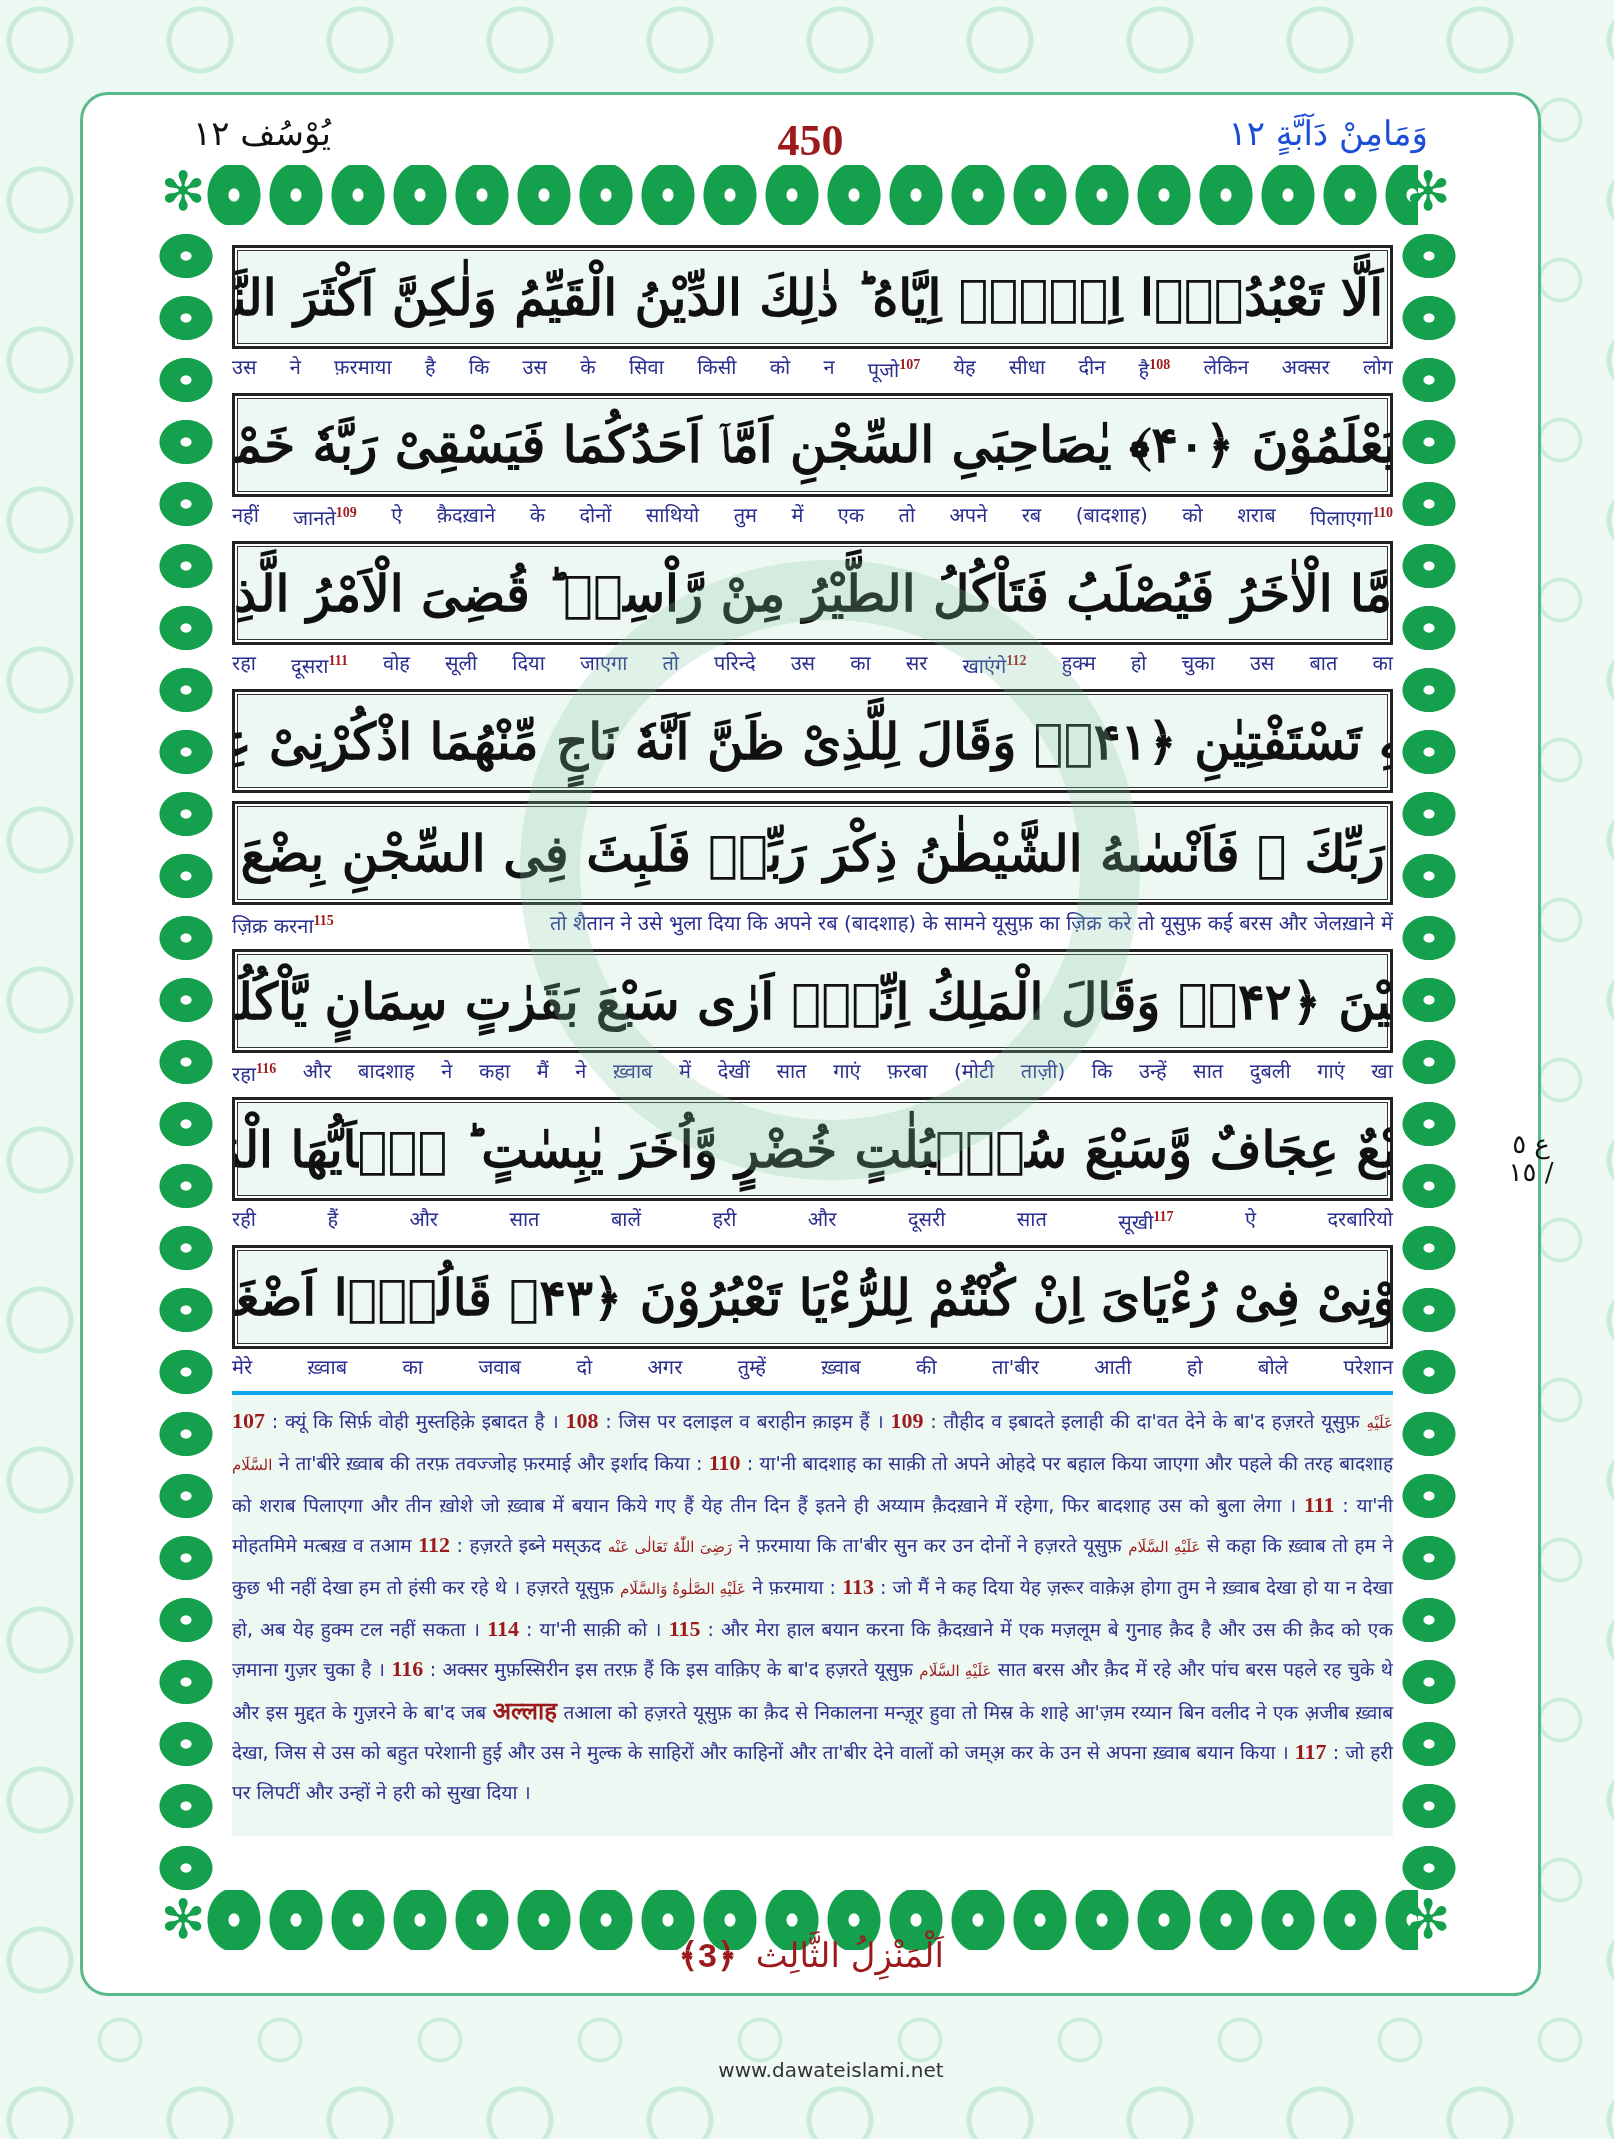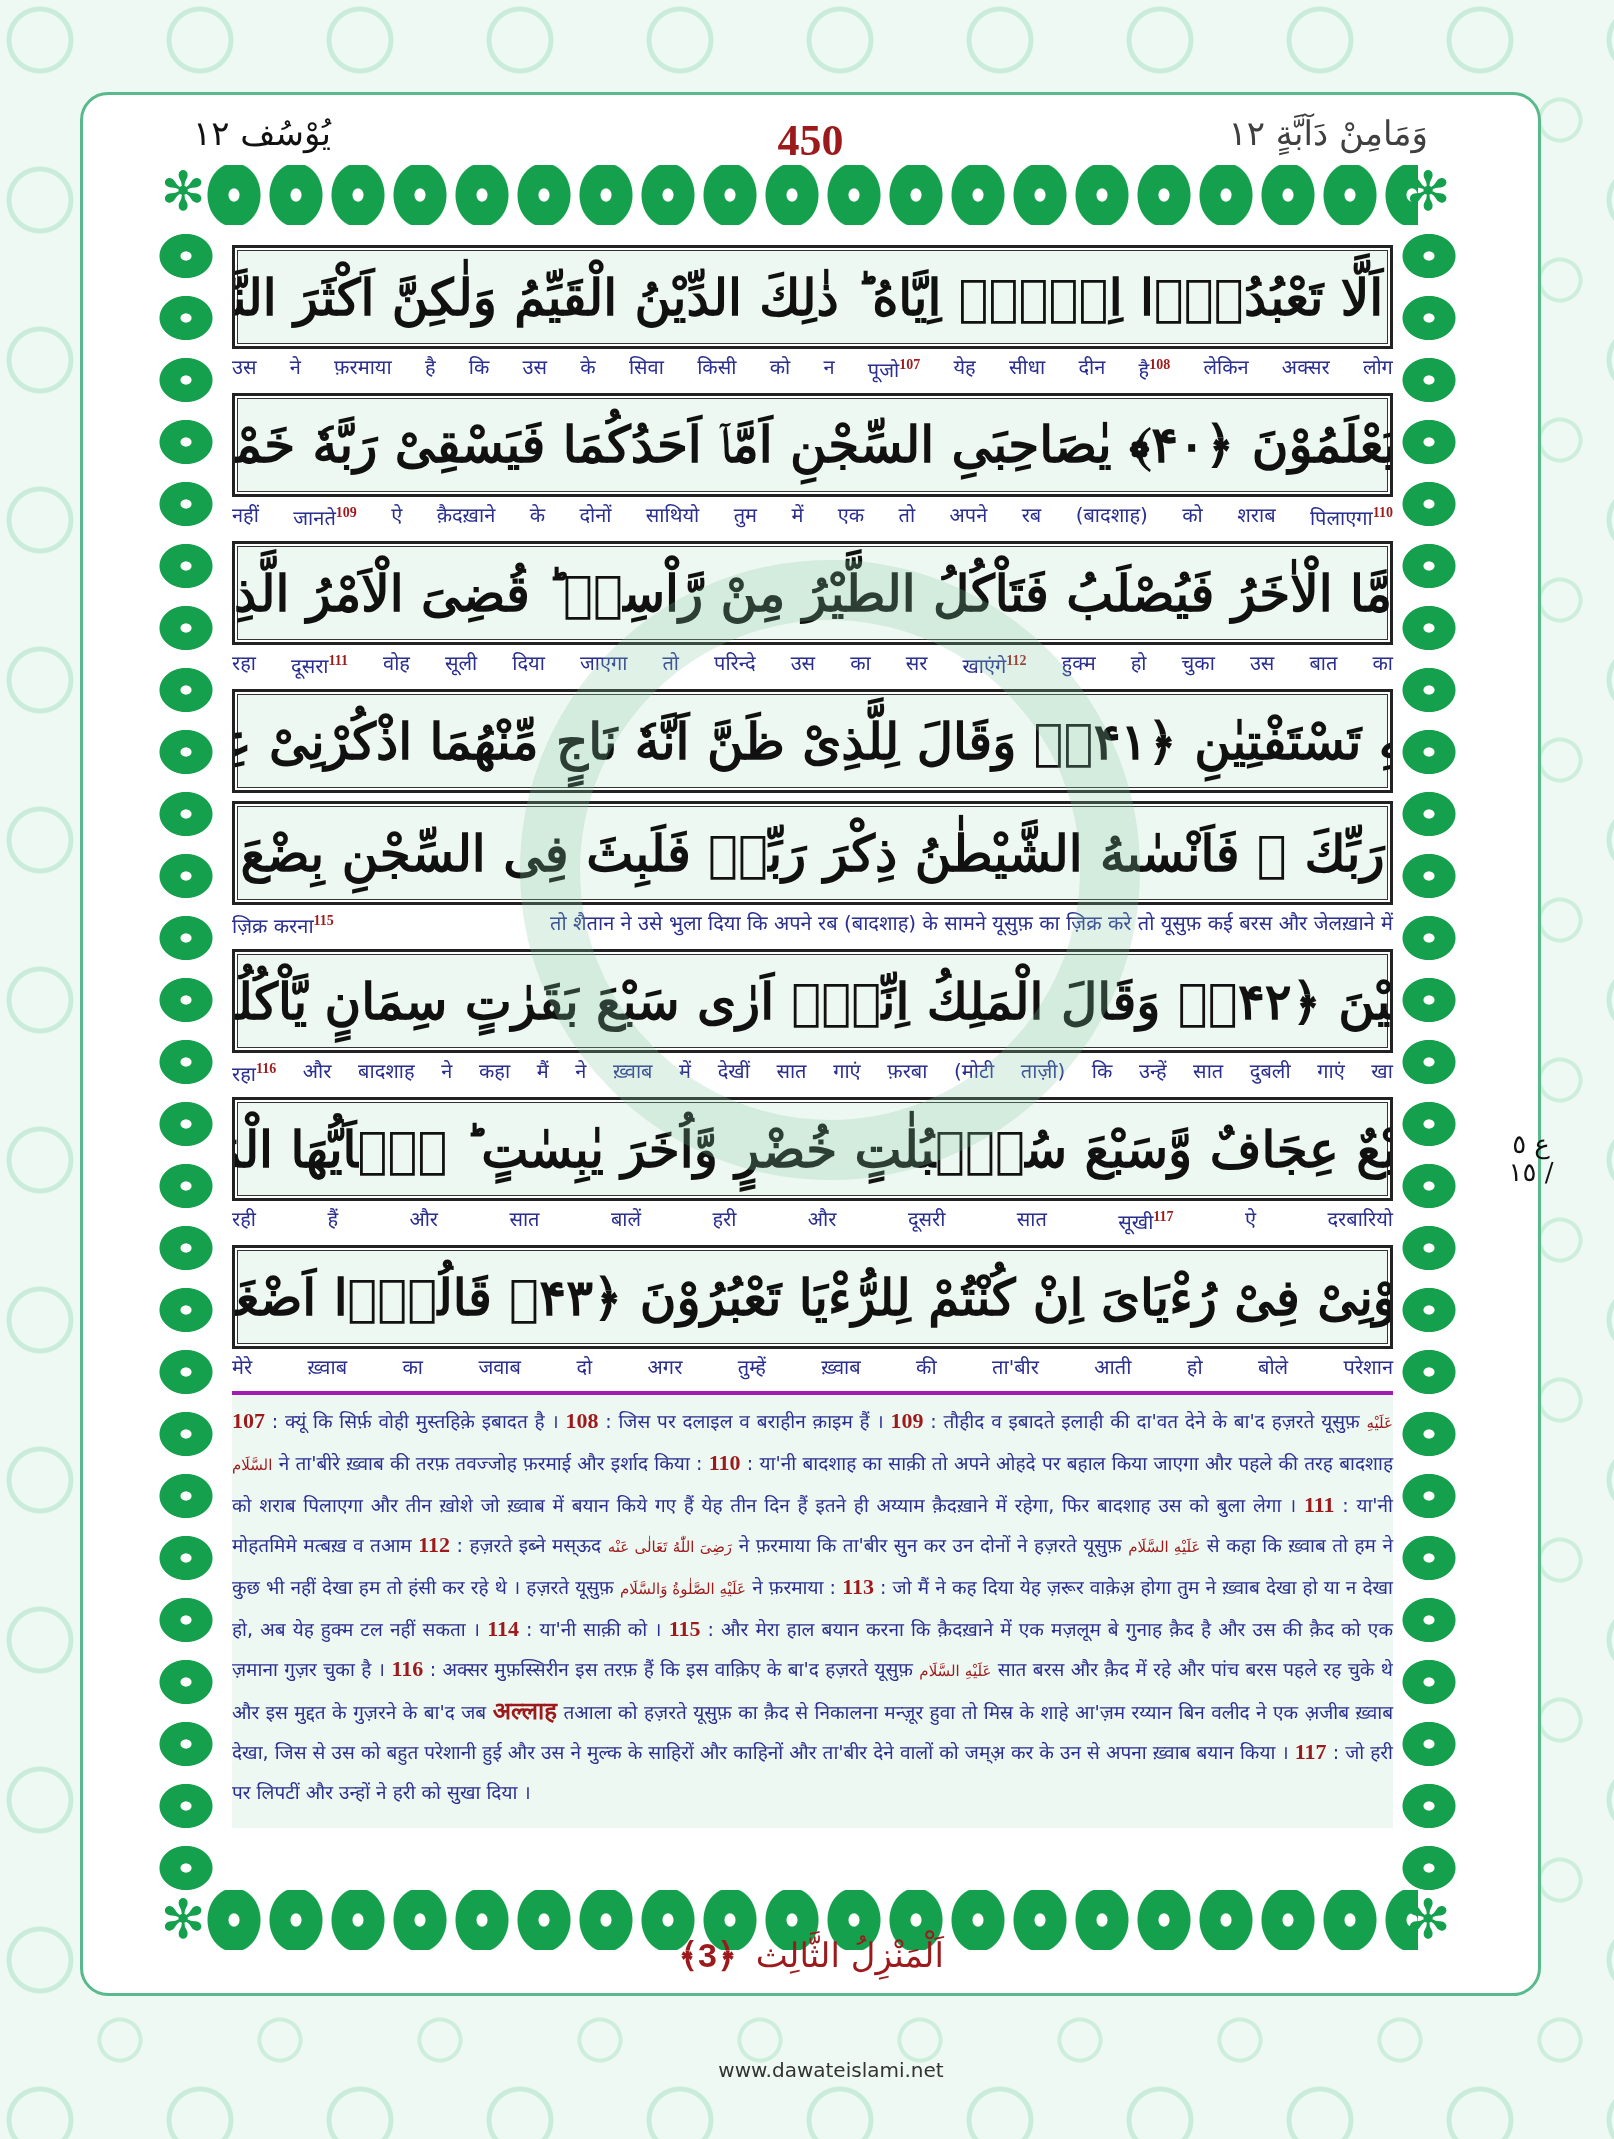--- a/index.html
+++ b/index.html
@@ -26,21 +26,21 @@
   .hdr-left {
     position:absolute; left:110px; top:0;
     font-family:"DejaVu Serif", serif; font-size:34px; color:#111; direction:rtl;
   }
   .hdr-center {
     position:absolute; left:0; right:0; top:2px; text-align:center;
     font-family:"Liberation Serif", serif; font-weight:bold; font-size:44px; color:#9c1a1c;
   }
   .hdr-right {
     position:absolute; right:110px; top:0;
-    font-family:"DejaVu Serif", serif; font-size:34px; color:#404040; direction:rtl;text-align:center;
+    font-family:"DejaVu Serif", serif; font-size:34px; color:#1d4ed8; direction:rtl;text-align:center;
   }
   
   .orn-row {
     position:absolute; height:60px;
     background:
       radial-gradient(ellipse 20px 24px at 31px 30px, #ffffff 0 5px, #14a04c 6px 26px, transparent 27px) 0 0/62px 60px repeat-x;
   }
   .orn-col {
     position:absolute; width:56px;
     background:
@@ -65,23 +65,23 @@
   .trans-line {
     height:36px; line-height:36px;
     font-family:"DejaVu Sans", sans-serif; font-size:20px; color:#2a2f8f;
     display:flex; justify-content:space-between; white-space:nowrap;align-items:center;
   }
   .trans-line sup, .fn sup {
     color:#9c1a1c; font-family:"Liberation Serif", serif; font-weight:bold; font-size:14px;
   }
   .footnotes {
     margin-top:6px;
-    border-top:4px solid #a21caf;
+    border-top:4px solid #0ea5e9;
     background:#eef8f2;
-    padding:6px 0 16px 0;
+    padding:6px 0 24px 0;
     font-family:"DejaVu Sans", sans-serif; font-size:19px; line-height:40px; color:#2a2f8f;
     text-align:justify;
   }
   .fn-num { color:#9c1a1c; font-family:"Liberation Serif", serif; font-weight:bold; font-size:22px; }
   .honor { color:#9c1a1c; font-family:"DejaVu Serif", serif; font-size:15px; }
   .allah { color:#9c1a1c; font-weight:bold; font-size:24px; }
   .ruku {
     position:absolute; left:1425px; top:1035px; width:46px;
     font-family:"DejaVu Serif", serif; font-size:26px; color:#111; line-height:28px; text-align:center;
   }

